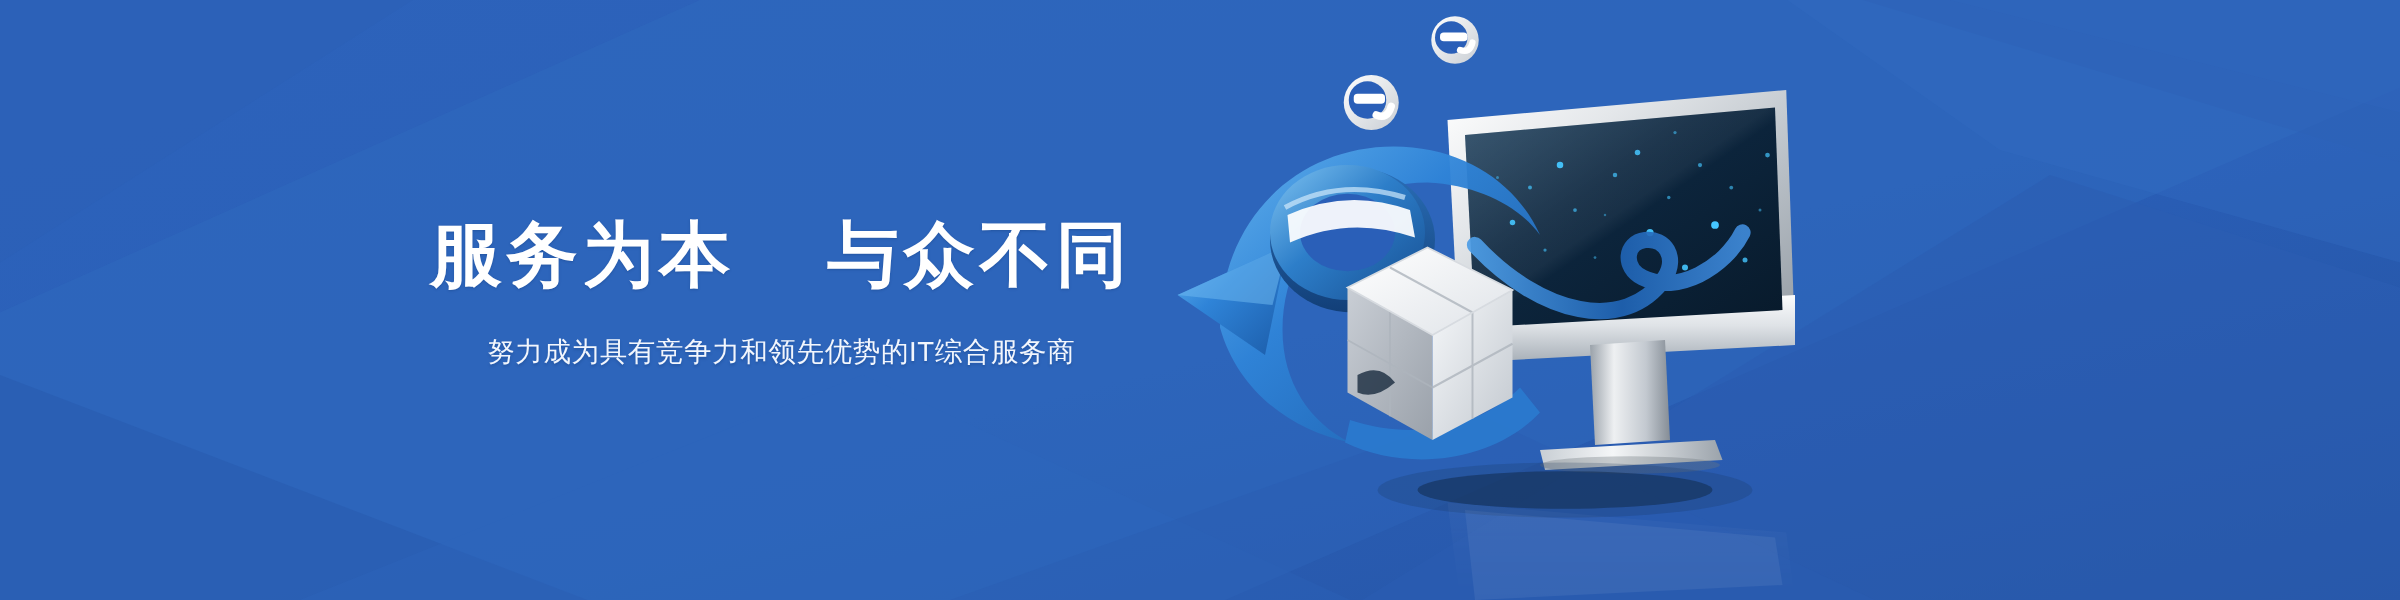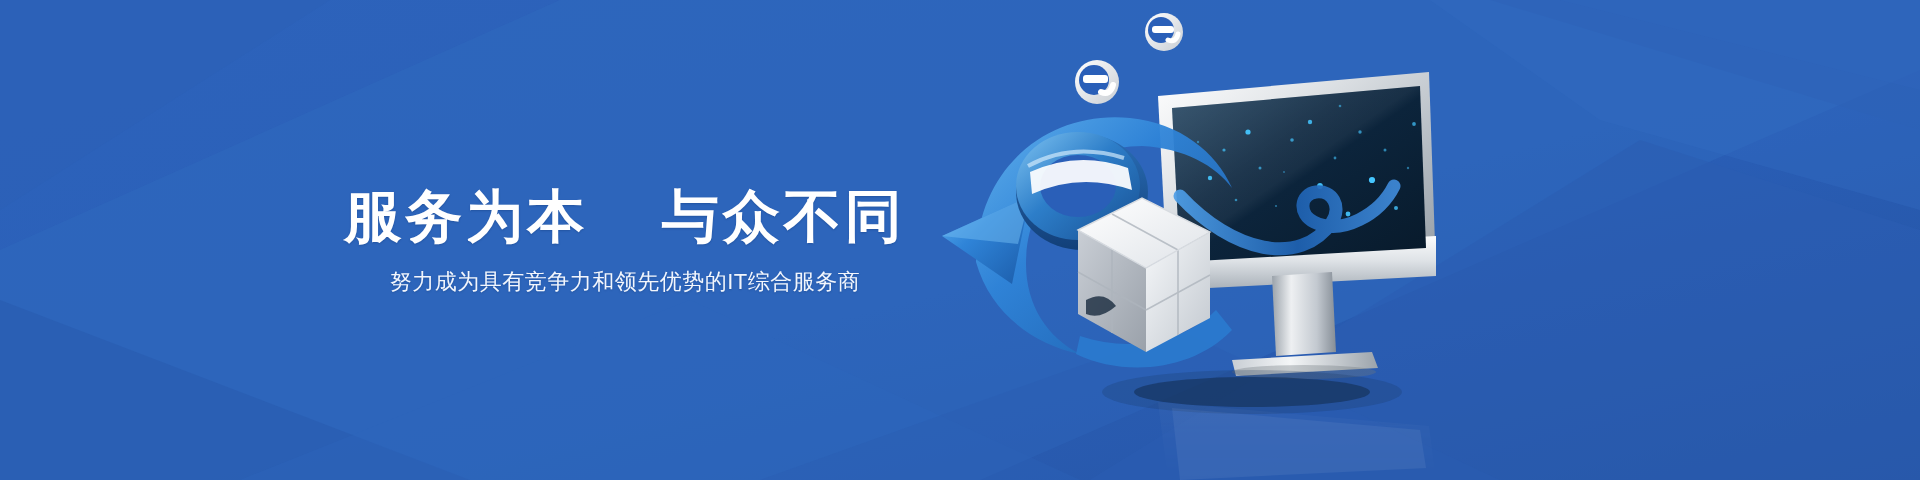--- a/index.html
+++ b/index.html
@@ -19,21 +19,21 @@
     z-index:6;
   }
   .headline{
     color:#ffffff;font-size:57px;font-weight:bold;letter-spacing:4px;
     line-height:1;white-space:nowrap;margin:0 0 26px 0;
     text-shadow:0 1px 2px rgba(12,44,96,.28);
   }
   .headline .gap{display:inline-block;width:34px;}
   .subline{
     color:#f2f6fd;font-size:22px;font-weight:normal;letter-spacing:.5px;
-    line-height:1;white-space:nowrap;margin:0;
+    line-height:1;white-space:nowrap;margin:12px;
     text-shadow:0 1px 2px rgba(12,44,96,.25);
   }
 
   
   .art{position:absolute;left:880px;top:0;width:620px;height:480px;z-index:5;}
   .art svg{display:block;width:620px;height:480px;}
 </style>
 </head>
 <body>
 

